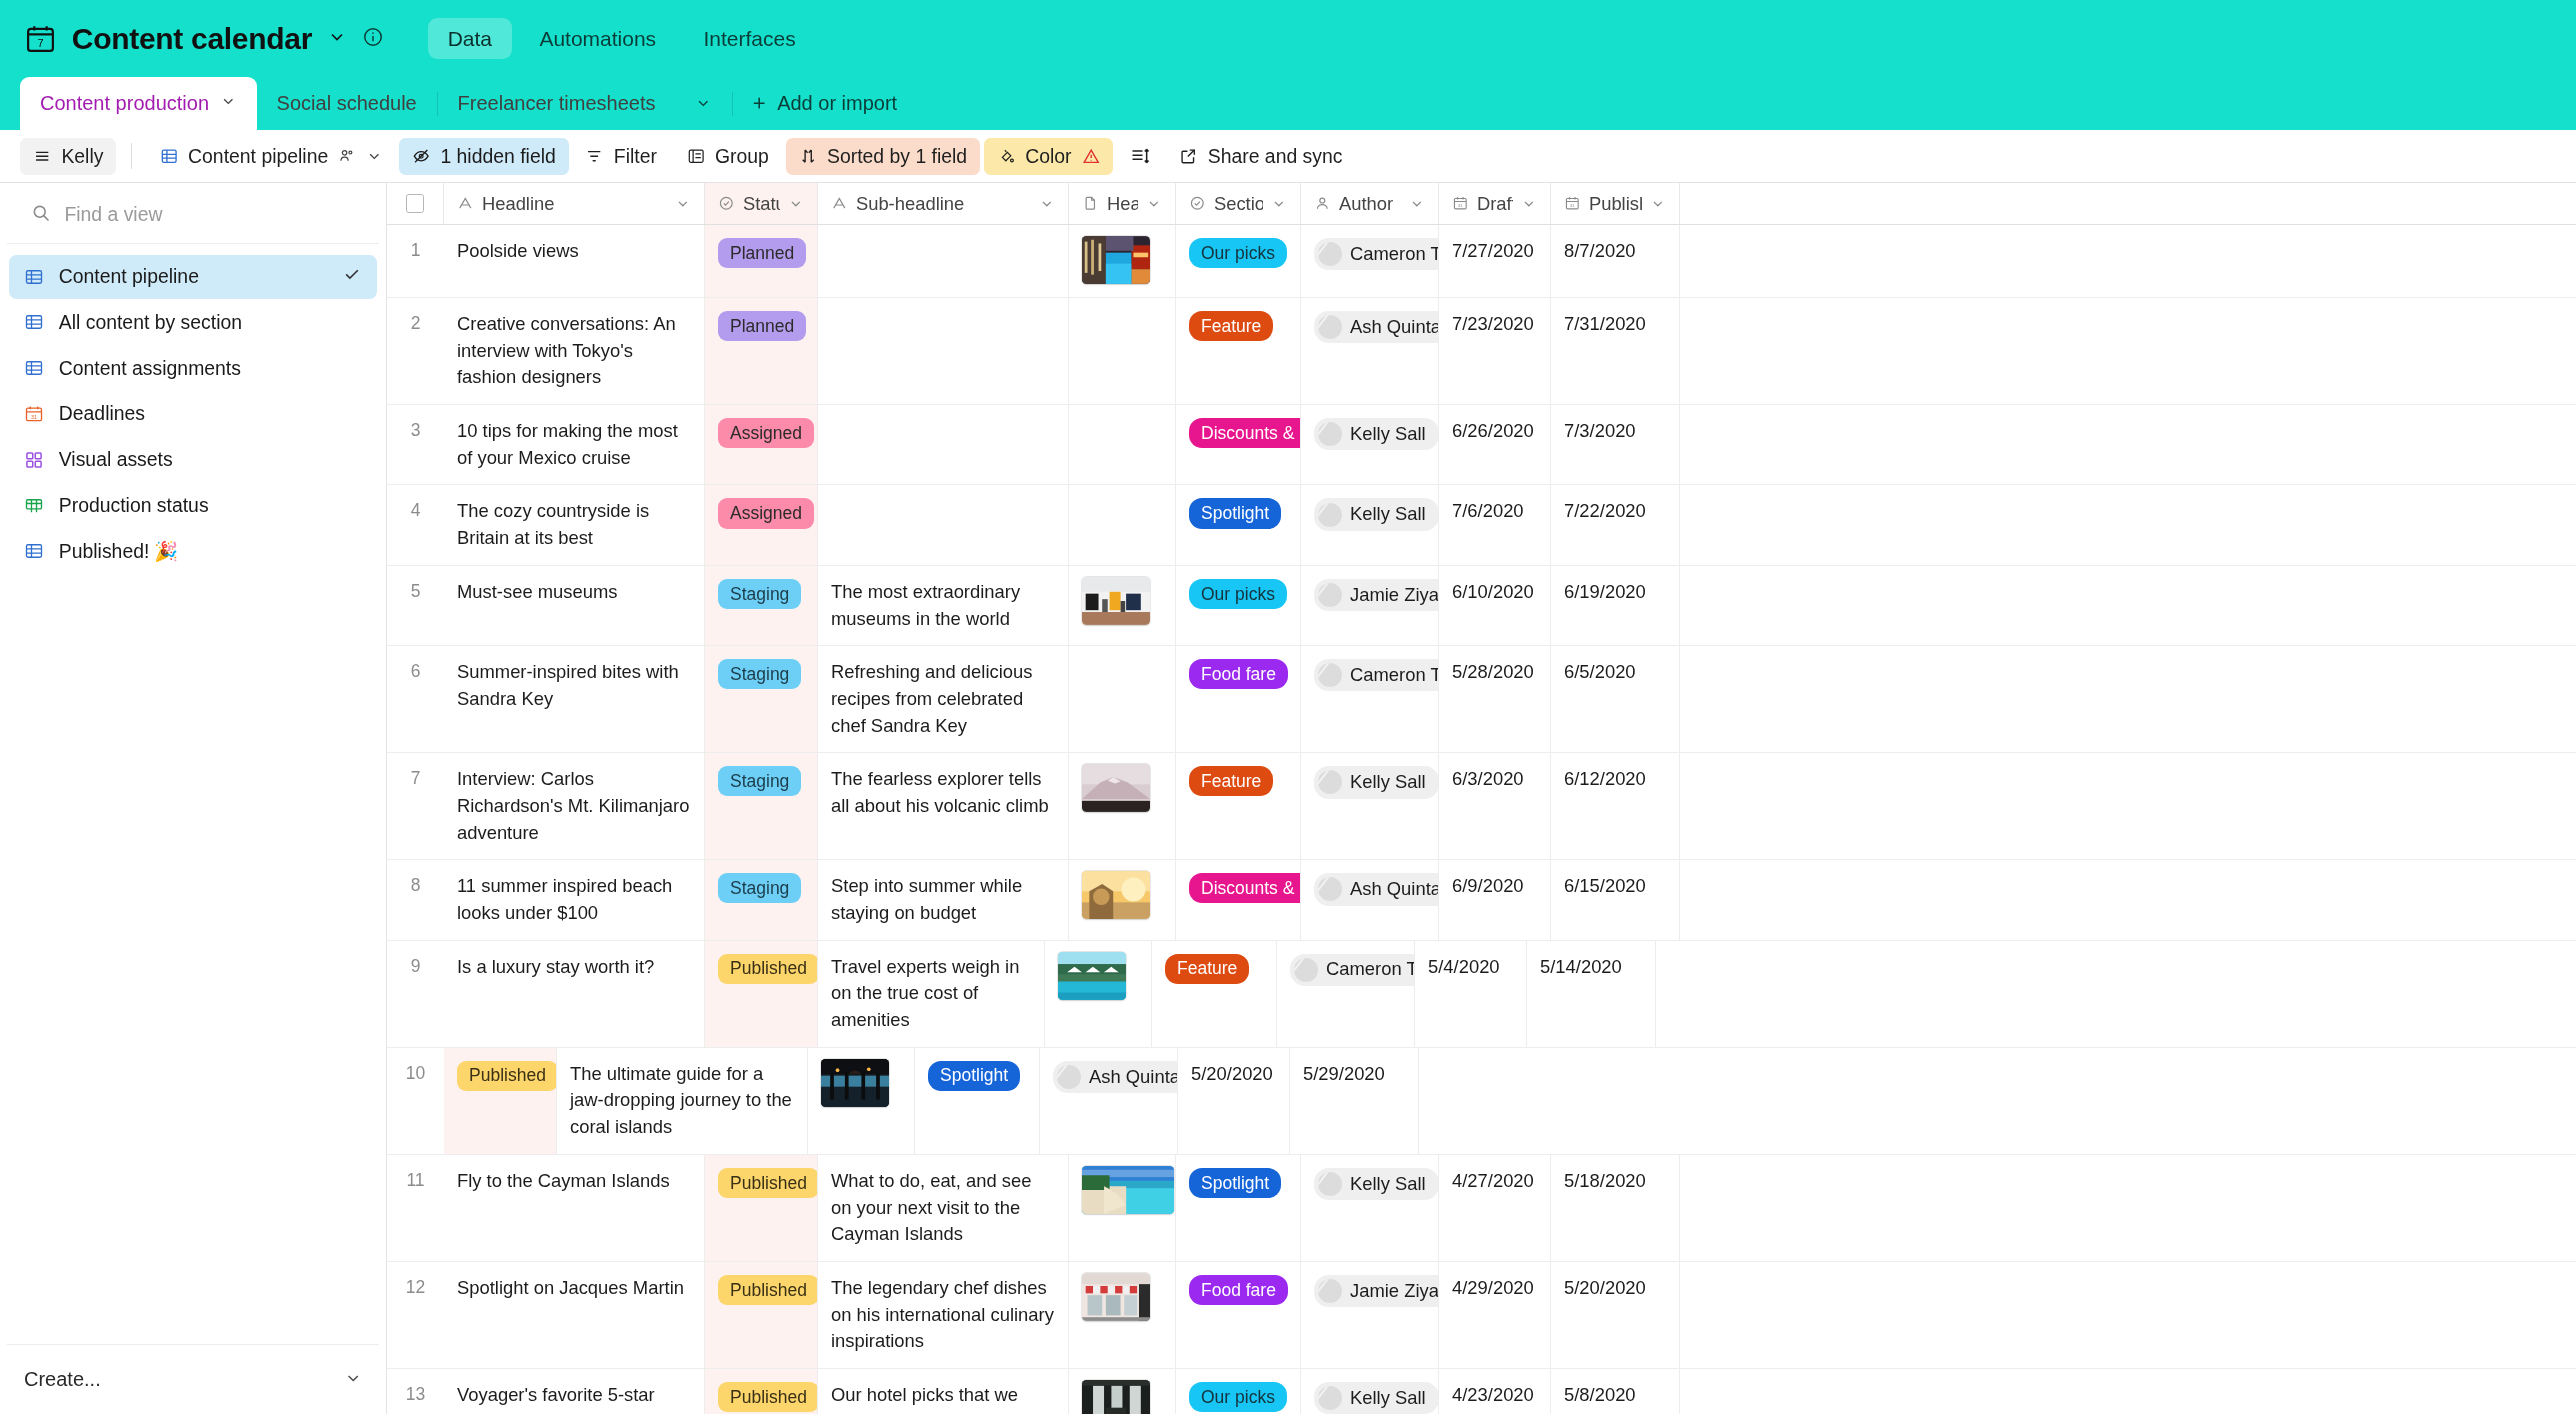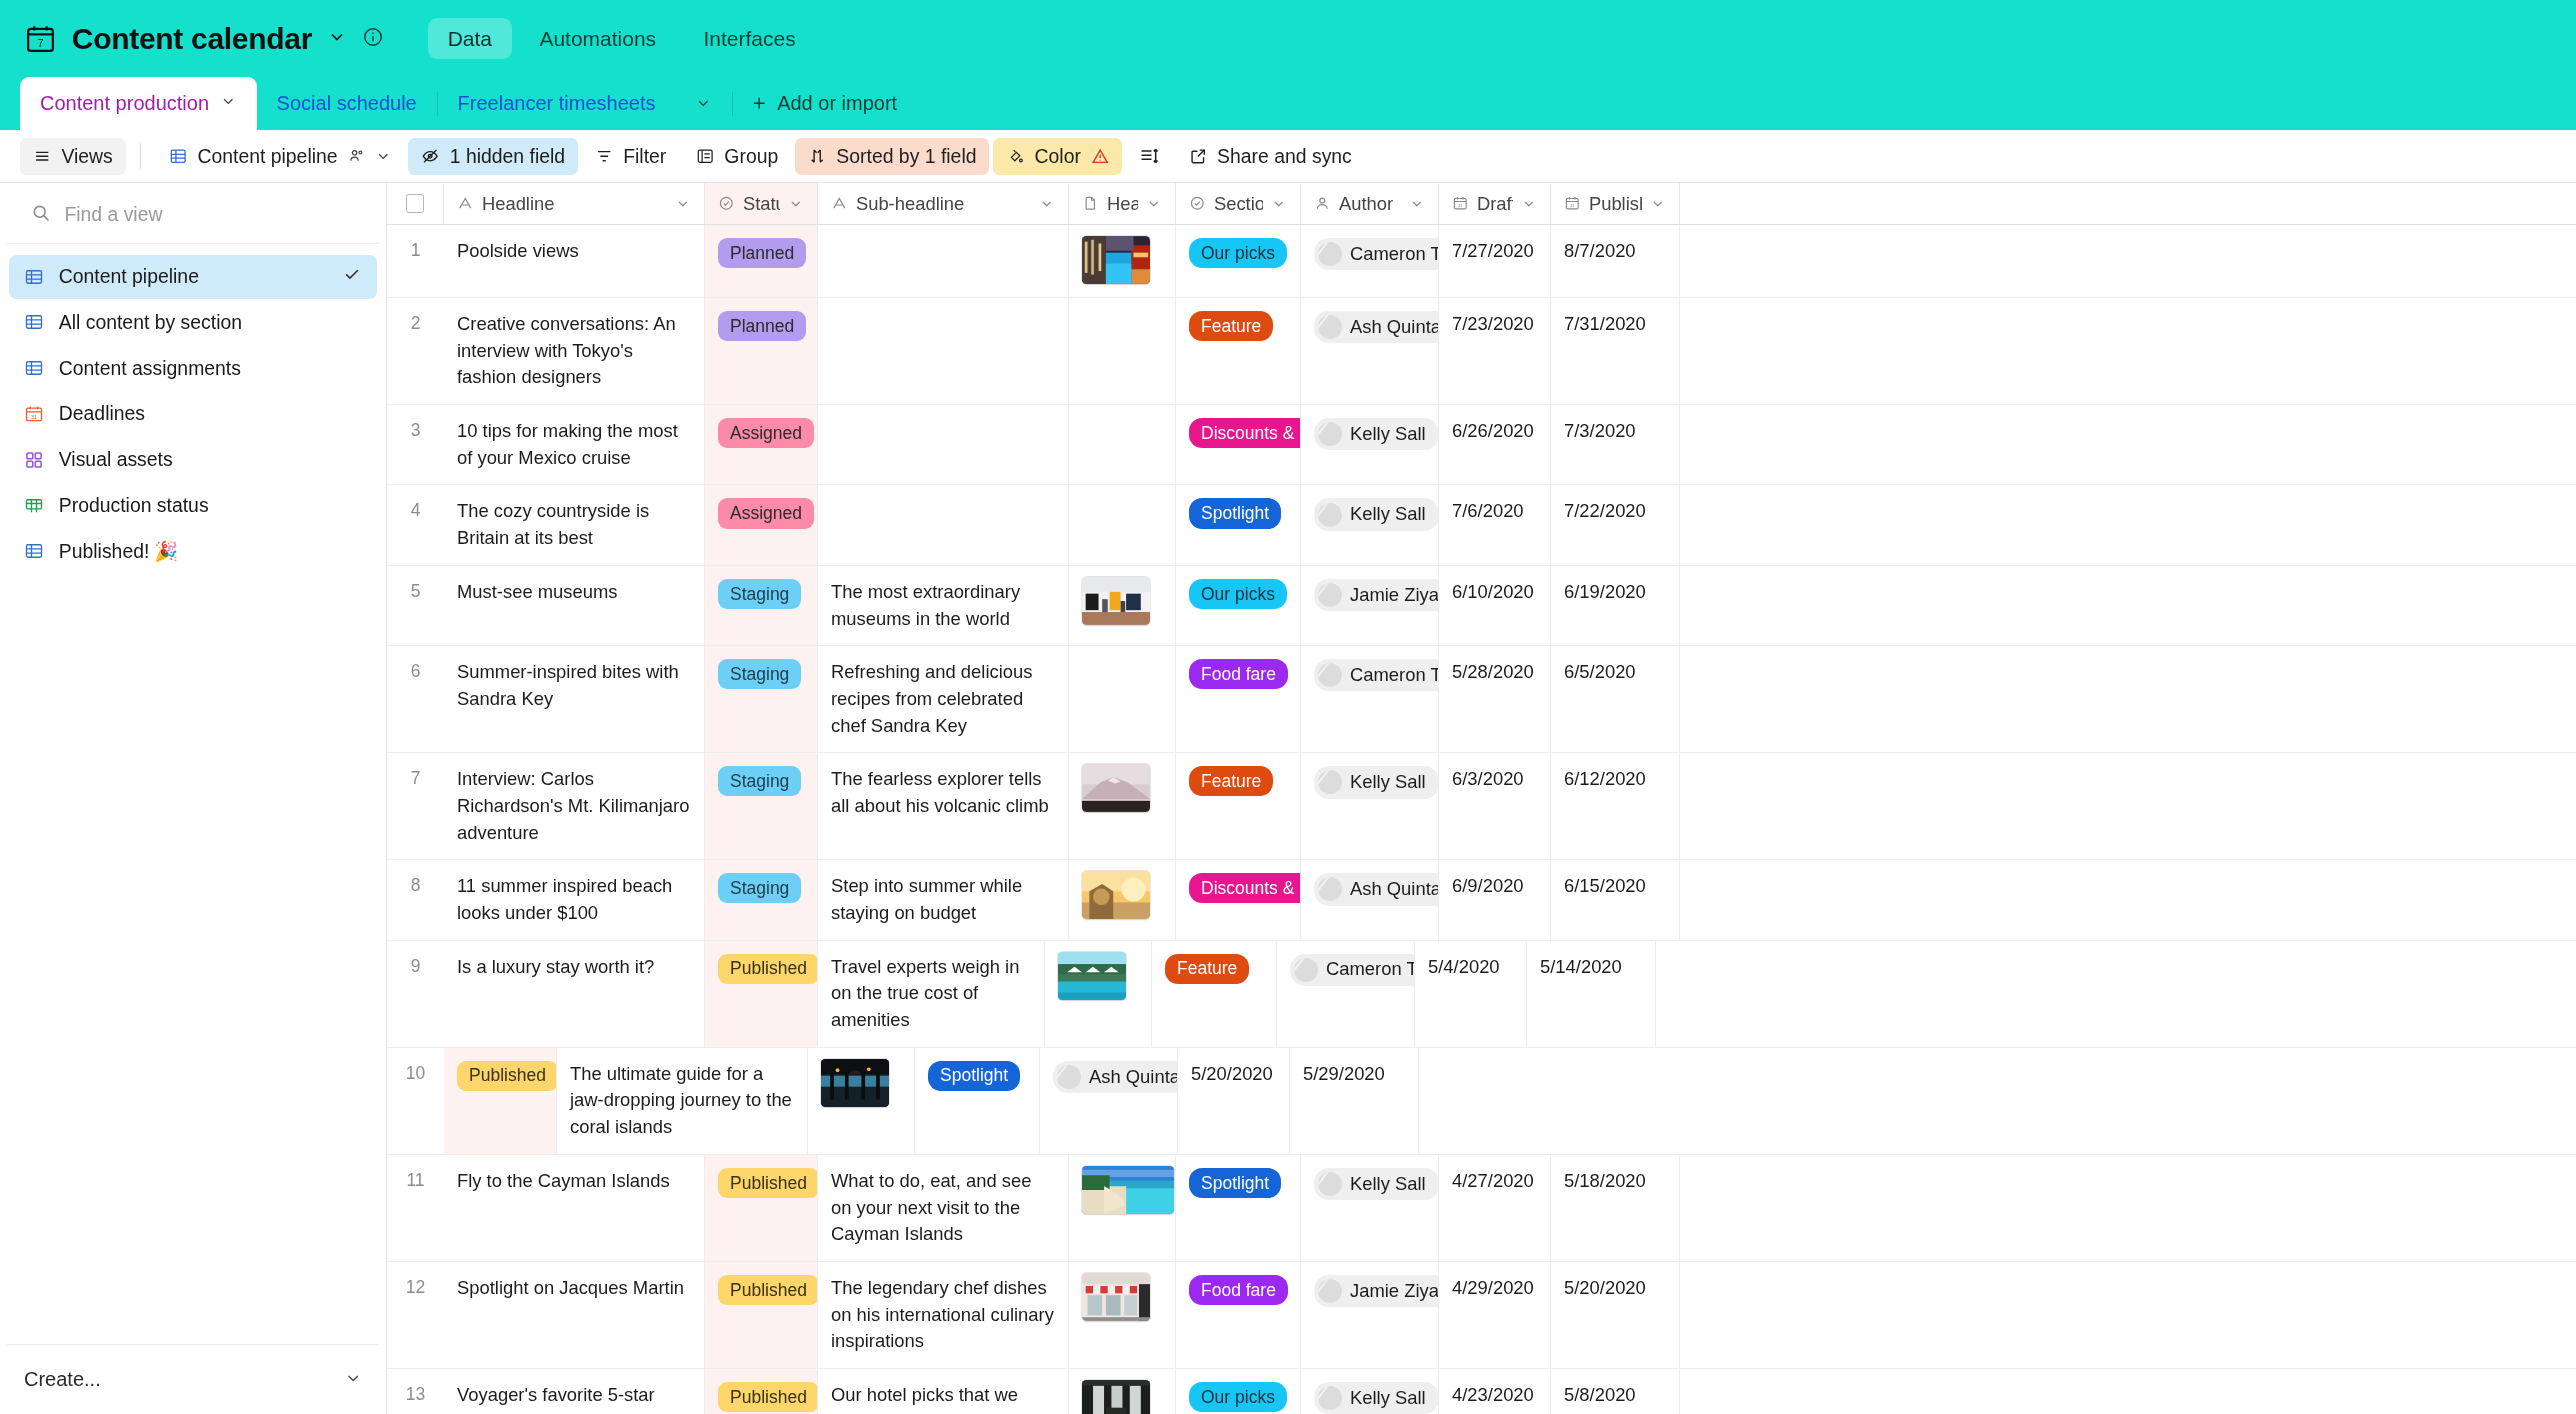--- a/index.html
+++ b/index.html
@@ -28,21 +28,21 @@
   }
   .topnav-item.active { background: rgba(255,255,255,0.26); font-weight: 500; color:#0a2f2c; }
 
   
   .tabsrow {
     height: 53px; background: #14E0CB; display: flex; align-items: flex-end;
     padding-left: 20px; position: relative;
   }
   .tab {
     height: 53px; display: flex; align-items: center; gap: 11px;
-    padding: 0 20px; font-size: 20px; color: #1d4ed8; cursor: pointer;
+    padding: 0 20px; font-size: 20px; color: #404040; cursor: pointer;
     white-space: nowrap;
   }
   .tab.active {
     background: #fff; color: #a21caf; border-radius: 9.2px 9.2px 0 0;
     font-weight: 400;
   }
   .tabdiv { width: 0.9px; height: 24px; background: rgba(0,0,0,0.13); align-self: center; }
   .addtab { display: flex; align-items: center; gap: 9.2px; padding: 0 16.6px; height:53px;
             font-size: 20px; color: #0b3d38; cursor: pointer; }
 
@@ -217,21 +217,21 @@
       </svg>
     <span>Add or import</span>
   </div>
 </div>
 
 <div class="toolbar">
   <div class="tb-btn views">
     <svg width="18.4" height="18.4" viewBox="0 0 24 24" fill="none" stroke="#1f1f1f" stroke-width="1.9">
         <path d="M4 7h16M4 12h16M4 17h16"></path>
       </svg>
-    <span>Views</span>
+    <span>Kelly</span>
   </div>
   <div class="tb-sep"></div>
   <div class="tb-btn">
     <svg width="18.4" height="18.4" viewBox="0 0 24 24" fill="none" stroke="#2f6fd0" stroke-width="1.7">
         <rect x="3" y="4" width="18" height="16" rx="2"></rect>
         <path d="M3 9.5h18M3 14.5h18M9 4v16"></path>
       </svg>
     <span>Content pipeline</span>
     <svg width="17.5" height="17.5" viewBox="0 0 24 24" fill="none" stroke="#444" stroke-width="1.7">
         <circle cx="9" cy="8" r="3"></circle>

